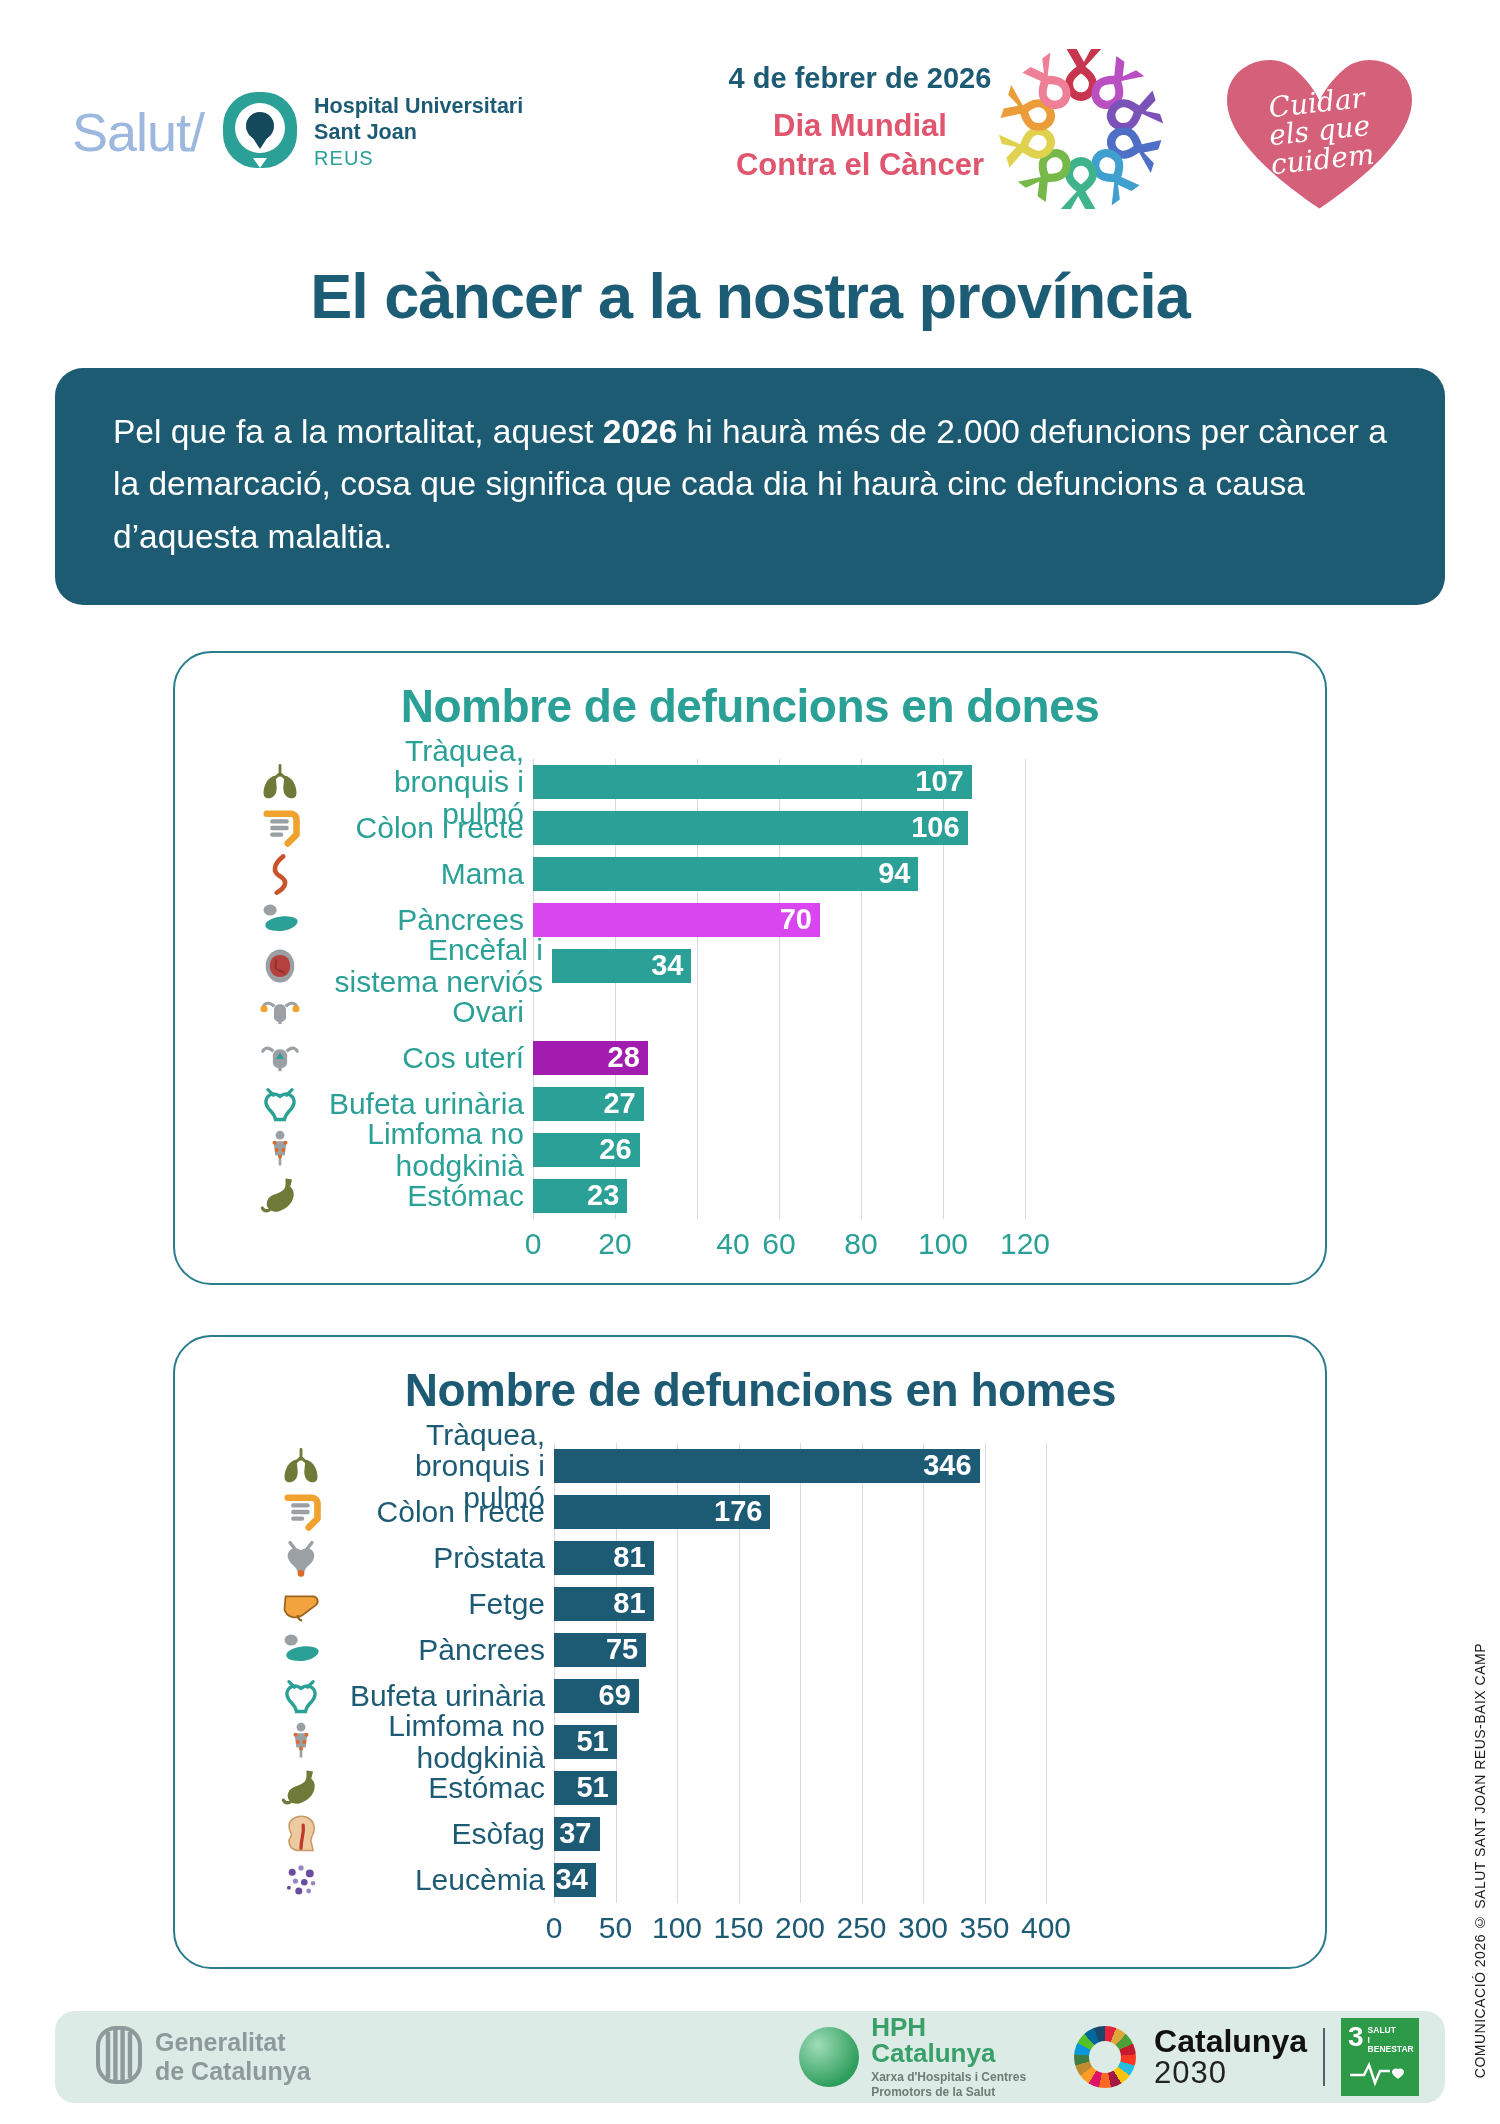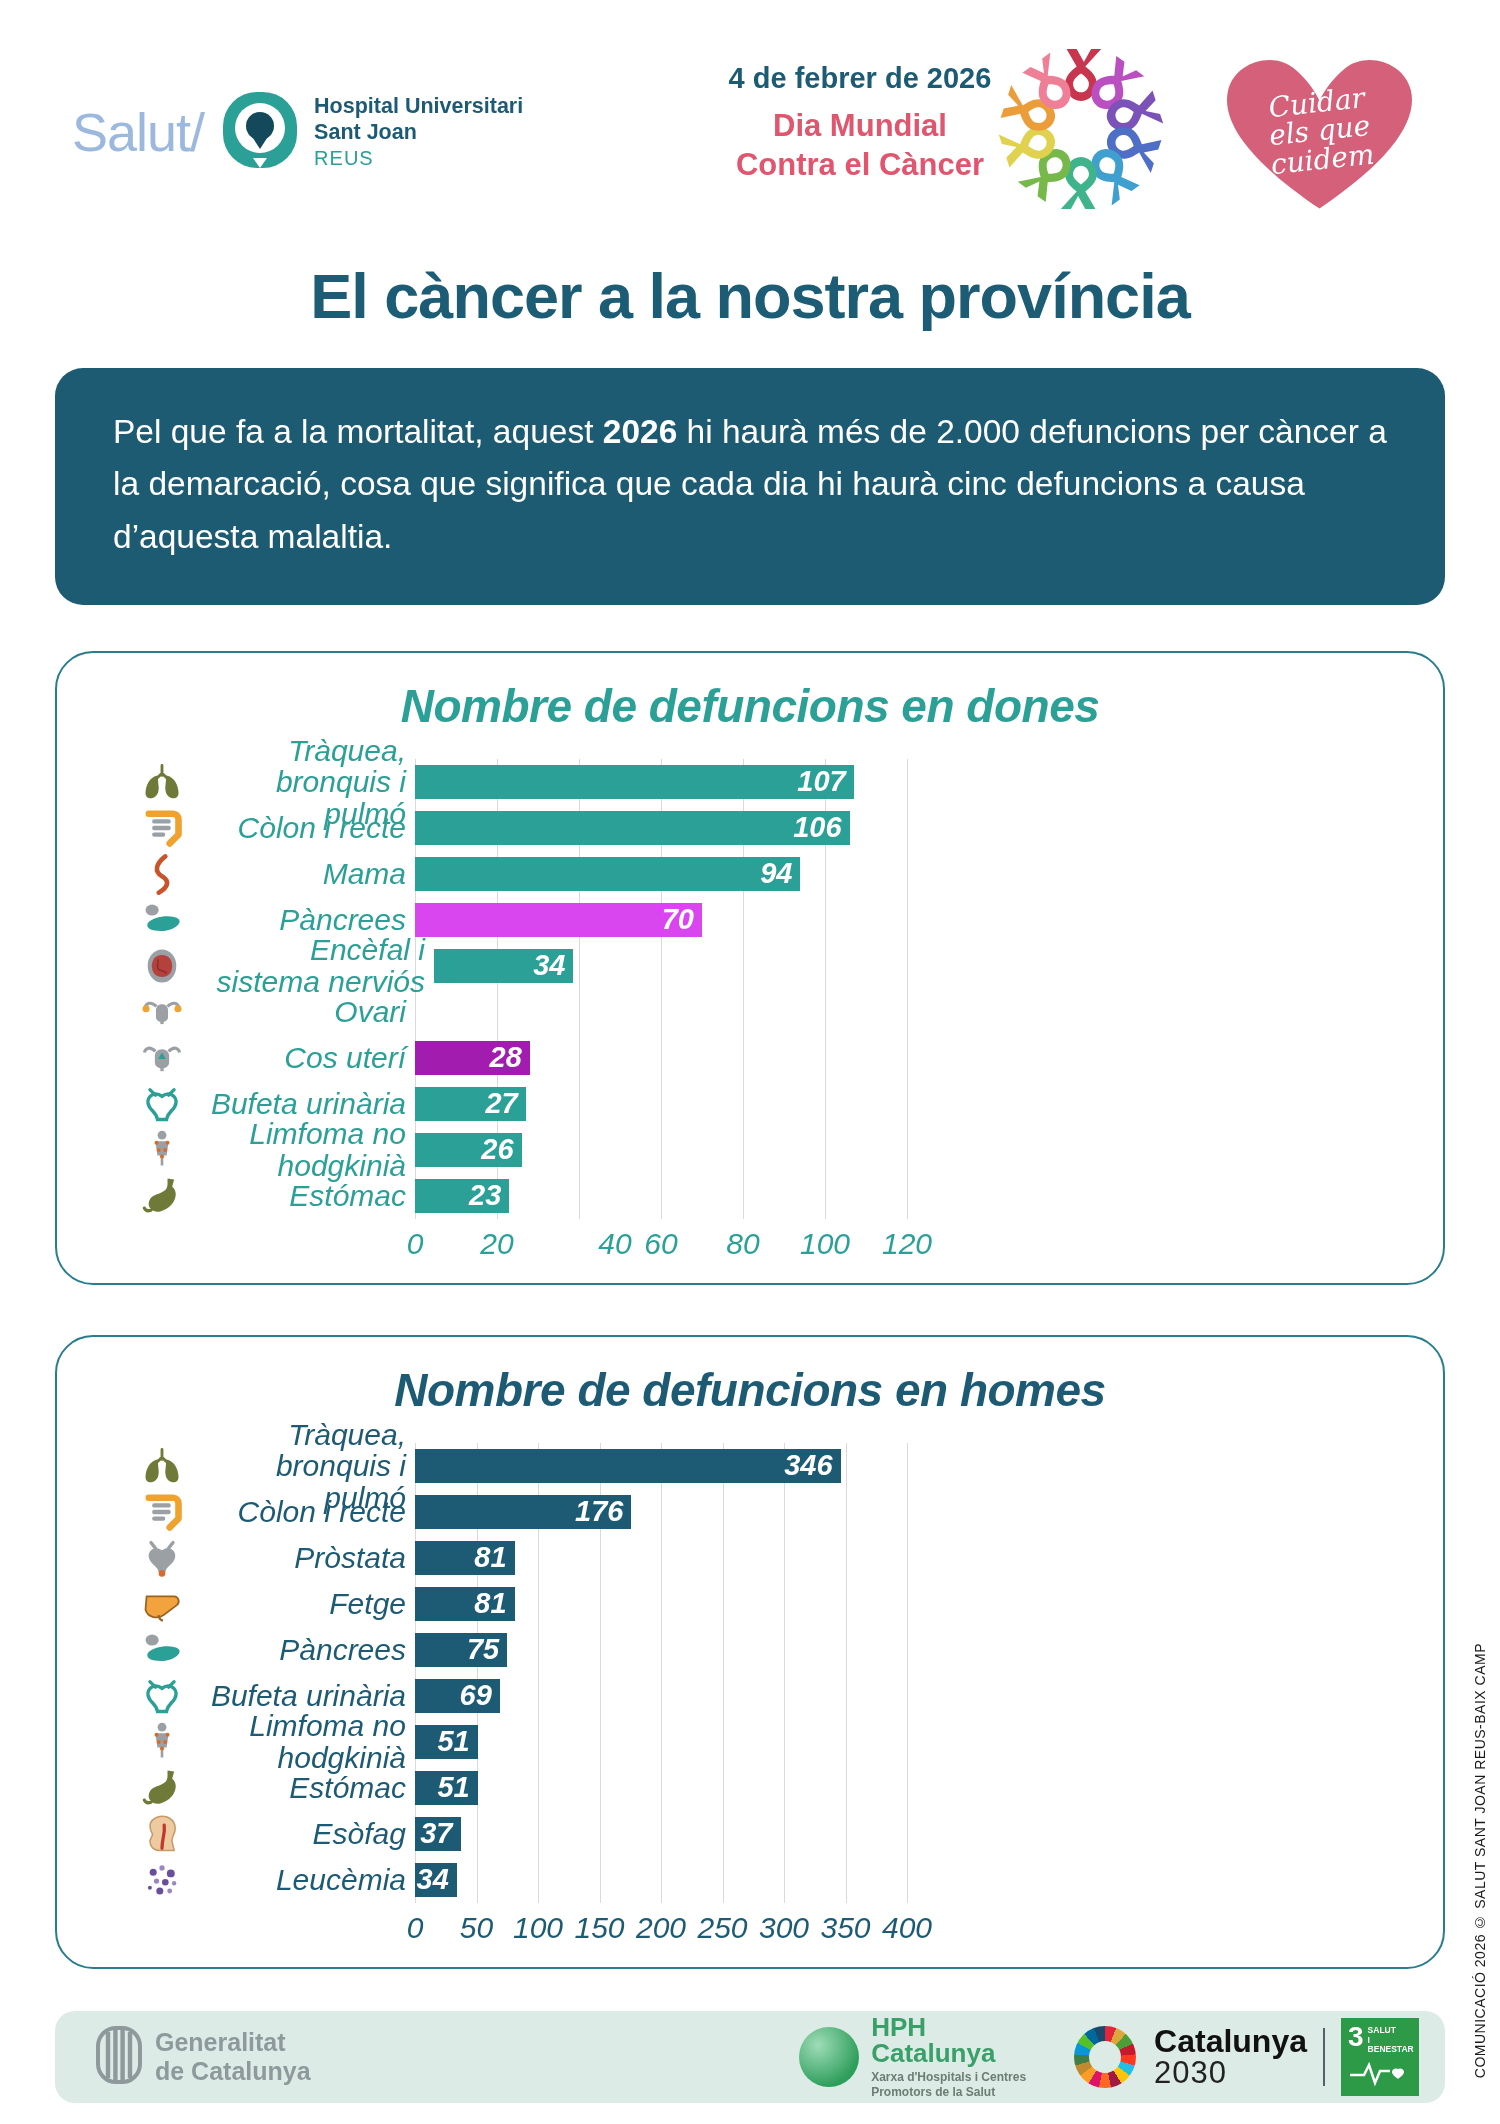--- a/index.html
+++ b/index.html
@@ -22,21 +22,21 @@
   .heart-logo svg{position:absolute;inset:0;}
   .heart-text{position:absolute;inset:0;display:flex;flex-direction:column;justify-content:center;align-items:center;color:#fff;font-family:"DejaVu Serif", serif;font-style:italic;font-size:28px;line-height:1.02;transform:rotate(-6deg);padding-top:4px;}
 
   
   .main-title{margin:18px 0 0;text-align:center;font-size:63px;font-weight:bold;color:#1d5c75;letter-spacing:-1px;}
   .intro-box{margin:36px 55px 0;background:#1c5b72;border-radius:28px;padding:38px 58px 42px;}
   .intro-text{color:#ffffff;font-size:33.5px;line-height:1.56;}
   .intro-text b{font-weight:bold;}
 
   
-  .chart-card{width:1390px;box-sizing:border-box;margin:46px auto 0;border:2.5px solid #256b80;border-radius:38px;padding:26px 0 18px;font-style:italic;}
+  .chart-card{width:1154px;box-sizing:border-box;margin:46px auto 0;border:2.5px solid #256b80;border-radius:38px;padding:26px 0 18px;}
   .chart-card.men{margin-top:50px;}
   .chart-title{margin:0 0 26px;text-align:center;font-size:46px;font-weight:bold;letter-spacing:-0.5px;}
   .chart-body{position:relative;}
   .grid-layer{position:absolute;left:358px;top:0;width:492px;height:460px;}
   .gridline{position:absolute;top:0;bottom:0;width:1px;background:#d9d9d9;}
   .rows{position:relative;}
   .row{display:flex;align-items:center;height:46px;padding-left:76px;}
   .icon-cell{width:58px;display:flex;align-items:center;justify-content:center;}
   .icon-cell svg{width:44px;height:44px;}
   .cat{width:224px;text-align:right;padding-right:9px;box-sizing:border-box;font-size:30px;line-height:1.05;}
@@ -317,21 +317,21 @@
         <span class="tick" style="left: 0%; color: rgb(42, 160, 150);">0</span>
         <span class="tick" style="left: 16.6667%; color: rgb(42, 160, 150);">20</span>
         <span class="tick" style="left: 33.3333%; color: rgb(42, 160, 150); margin-left: 36px;">40</span>
         <span class="tick" style="left: 50%; color: rgb(42, 160, 150);">60</span>
         <span class="tick" style="left: 66.6667%; color: rgb(42, 160, 150);">80</span>
         <span class="tick" style="left: 83.3333%; color: rgb(42, 160, 150);">100</span>
         <span class="tick" style="left: 100%; color: rgb(42, 160, 150);">120</span>
       </div>
   </div>
 
-  <div class="chart-card men" style="border-color: rgb(42, 125, 140);">
+  <div class="chart-card men" style="border-color: rgb(42, 125, 140); padding-left: 21px;">
     <h2 class="chart-title" style="color: rgb(29, 91, 117);">Nombre de defuncions en homes</h2>
     <div class="chart-body">
       <div class="grid-layer">
           <div class="gridline" style="left: 0%;"></div>
           <div class="gridline" style="left: 12.5%;"></div>
           <div class="gridline" style="left: 25%;"></div>
           <div class="gridline" style="left: 37.5%;"></div>
           <div class="gridline" style="left: 50%;"></div>
           <div class="gridline" style="left: 62.5%;"></div>
           <div class="gridline" style="left: 75%;"></div>

